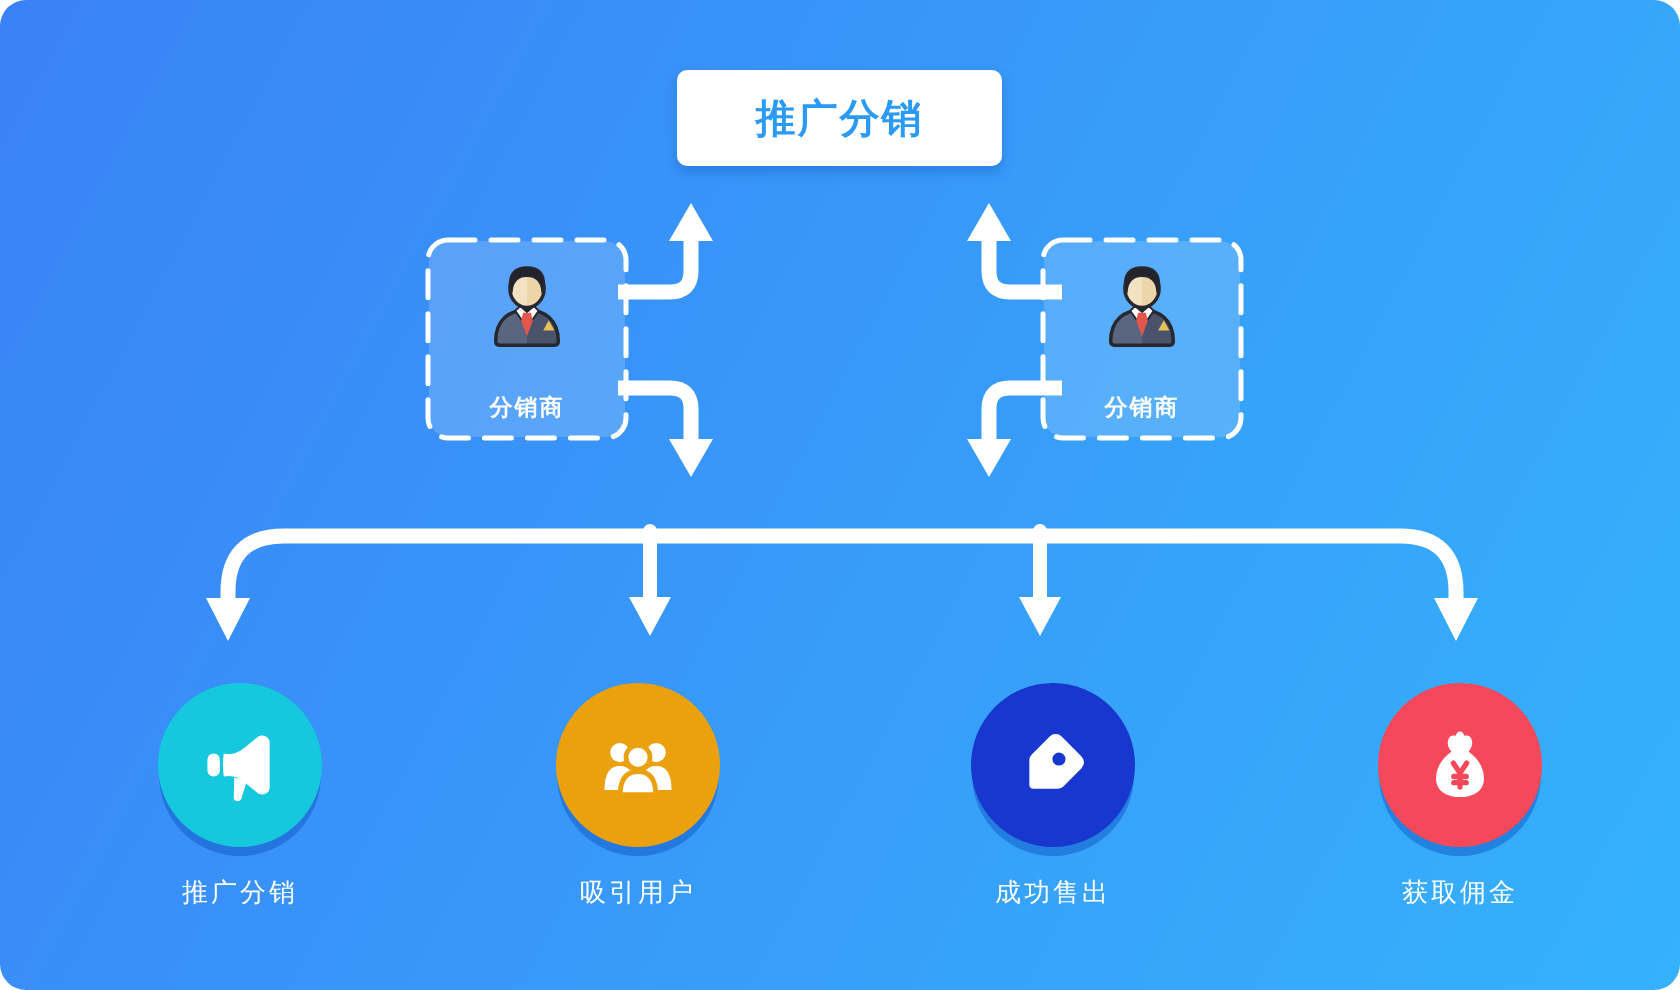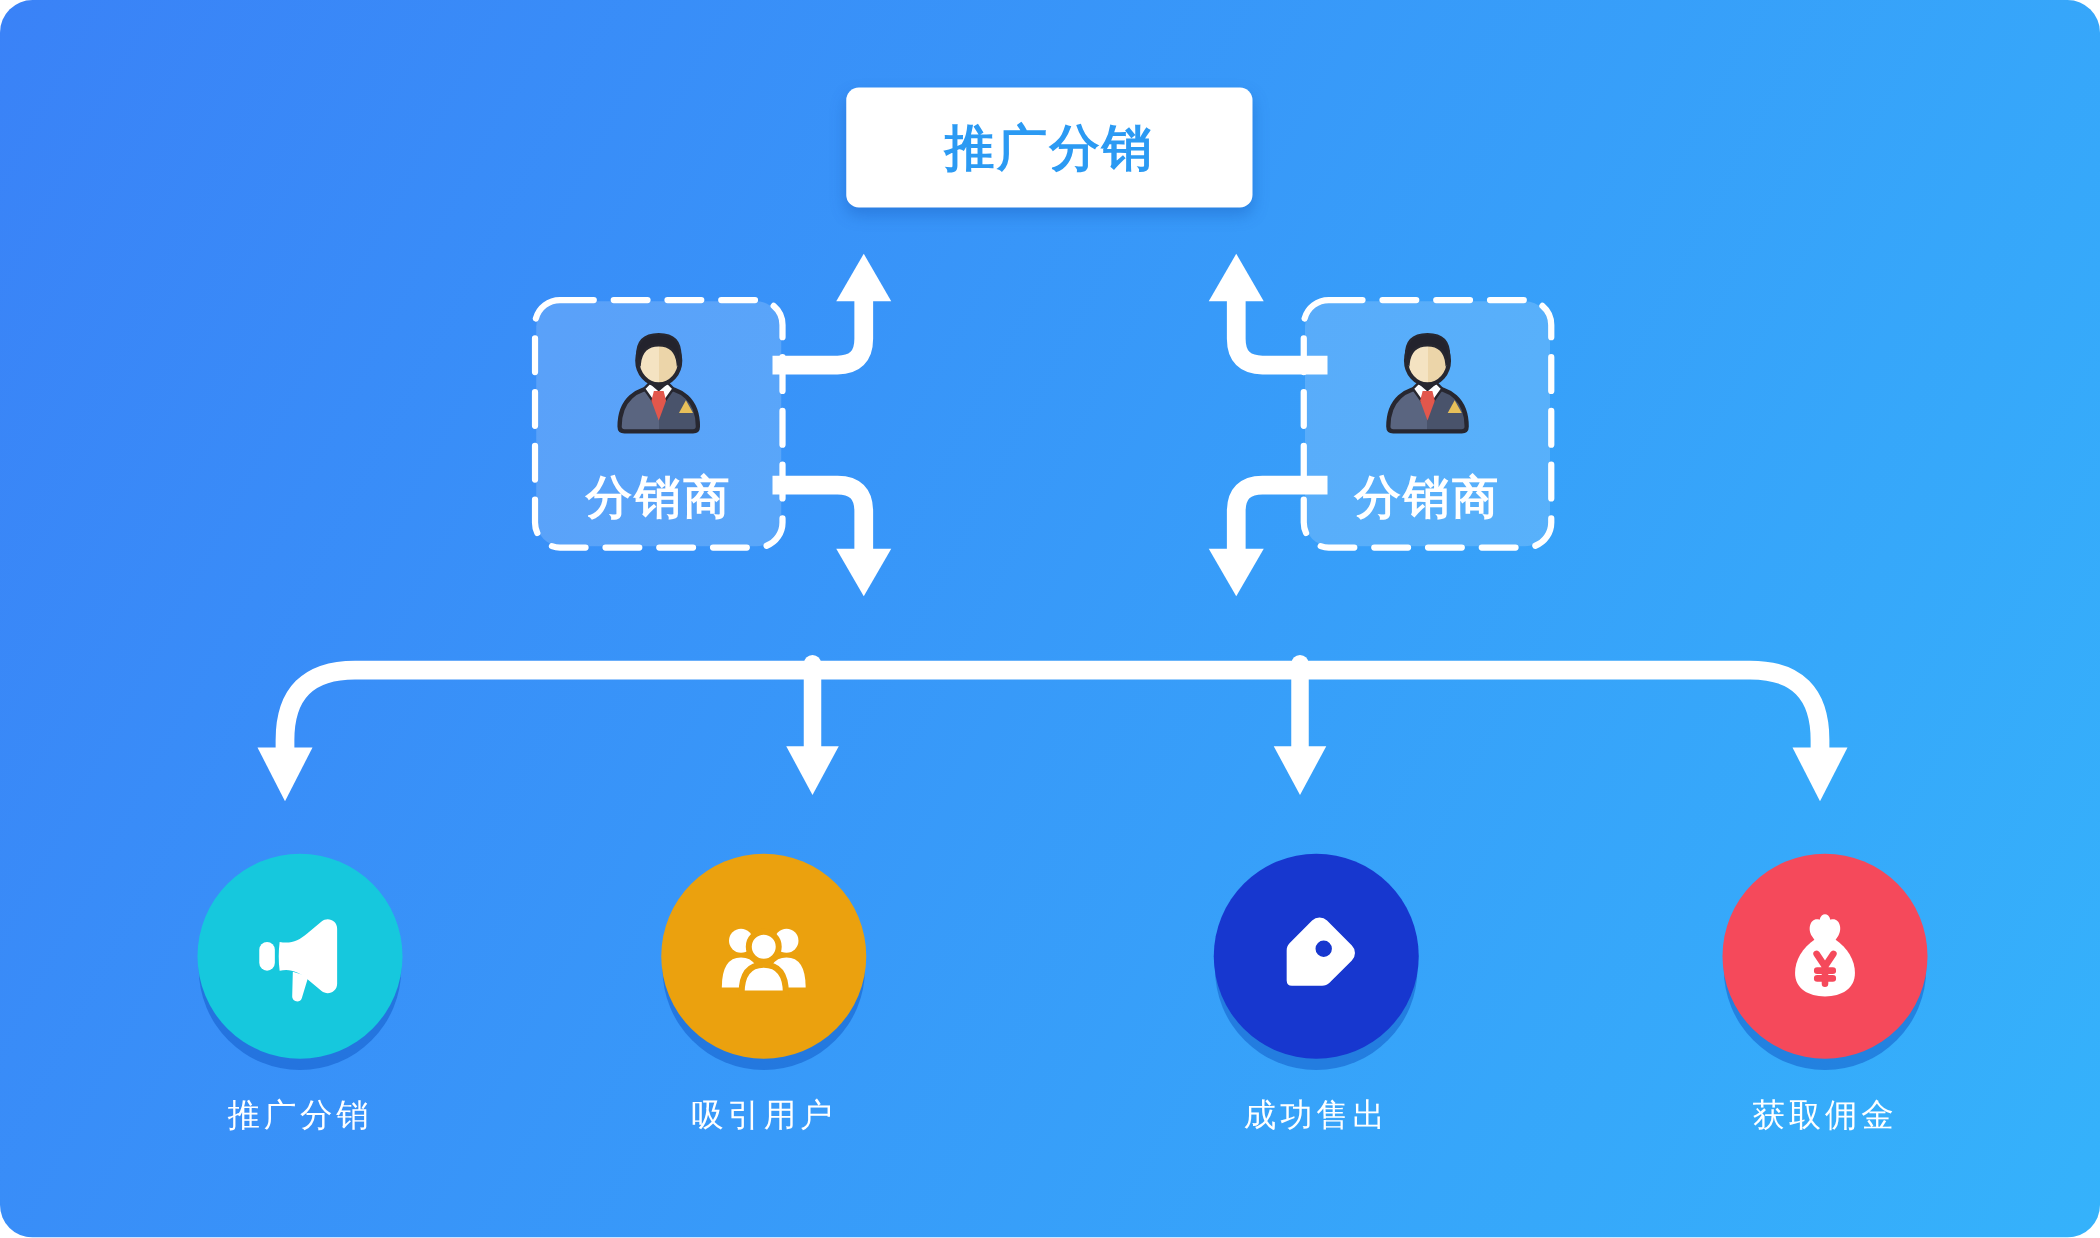--- a/index.html
+++ b/index.html
@@ -7,29 +7,29 @@
     background:linear-gradient(118deg,var(--color-bg-start,#3a82f7) 0%,var(--color-bg-end,#35b2fb) 100%);}
   .arrows{position:absolute;left:0;top:0;width:1680px;height:990px;pointer-events:none;}
   .top-card{position:absolute;left:677px;top:70px;width:325px;height:96px;background:var(--color-card-bg,#fff);
     border-radius:10px;display:flex;align-items:center;justify-content:center;
     box-shadow:0 6px 12px rgba(17,80,175,0.35);}
   .top-card span{color:var(--color-title-text,#2b9af3);font-size:40px;font-weight:bold;letter-spacing:2px;}
   .dash-box{position:absolute;width:204px;height:204px;top:237px;}
   .dash-box .fill{position:absolute;inset:4px;border-radius:20px;background:rgba(255,255,255,0.17);}
   .dash-box .dash-border{position:absolute;left:0;top:0;width:204px;height:204px;}
   .dash-box .avatar{position:absolute;left:50%;top:22px;transform:translateX(-50%);width:94px;height:94px;}
-  .dash-label{position:absolute;left:0;right:0;bottom:18px;text-align:center;color:#fff;font-size:37px;font-weight:600;letter-spacing:2px;}
+  .dash-label{position:absolute;left:0;right:0;bottom:18px;text-align:center;color:#fff;font-size:23px;font-weight:600;letter-spacing:2px;}
   .box-left{left:425px;}
   .box-right{left:1040px;}
   .node{position:absolute;top:683px;width:164px;}
   .circle{width:164px;height:164px;border-radius:50%;display:flex;align-items:center;justify-content:center;
     box-shadow:0 10px 0 -1px var(--color-node-shadow,rgba(16,88,198,0.5));}
   .node-label{position:absolute;top:192px;left:50%;transform:translateX(-50%);white-space:nowrap;
     color:#fff;font-size:26px;font-weight:400;letter-spacing:3px;}
-  .n1{left:158px;} .n2{left:529px;text-align:right;} .n3{left:971px;} .n4{left:1378px;}
+  .n1{left:158px;} .n2{left:556px;text-align:right;} .n3{left:971px;} .n4{left:1378px;}
 </style>
 </head>
 <body>
 
 <div class="canvas">
 
   <svg class="arrows" viewBox="0 0 1680 990">
     <g stroke="#ffffff" stroke-width="15" fill="none">
 
       <path d="M618 292 H670 Q691 292 691 271 V240"></path>

